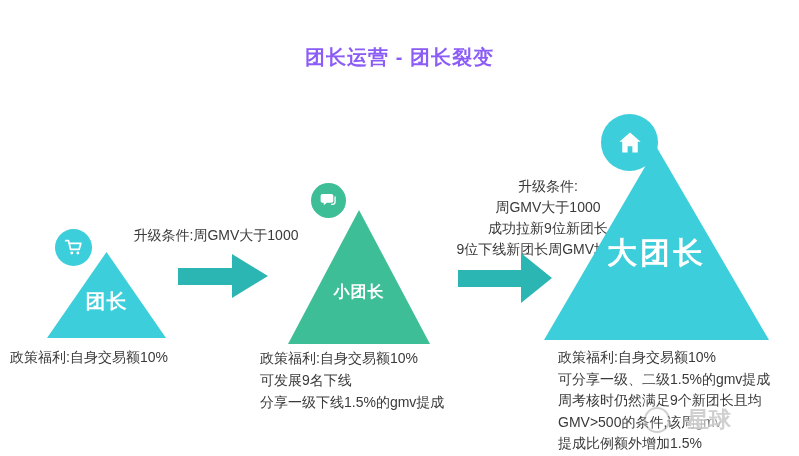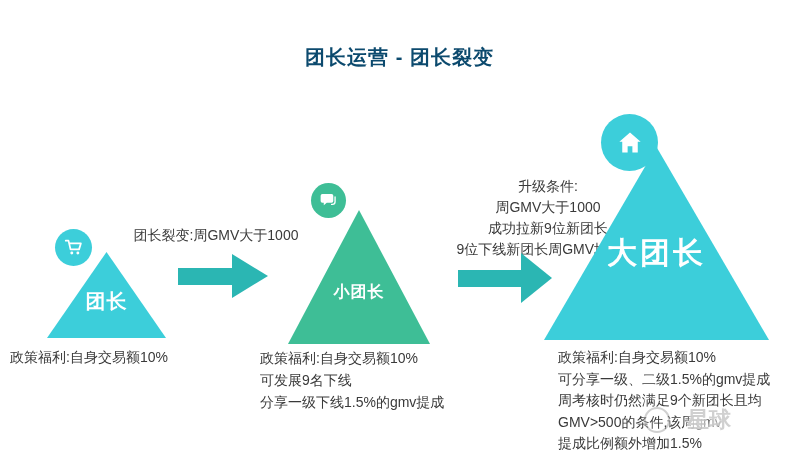--- a/index.html
+++ b/index.html
@@ -2,21 +2,21 @@
 <html style="--cyan: #3cceda; --green: #3ebe96; --arrow: #2bb6b3; --text: #3a3a3a;"><head>
 <meta charset="utf-8">
 <style>
   html,body{margin:0;padding:0;background:#fff;}
   #canvas{
     position:relative;width:799px;height:456px;background:#fff;overflow:hidden;
     font-family:"Liberation Sans",sans-serif;color:var(--text,#3a3a3a);
   }
   
   #title{position:absolute;left:0;top:44px;width:100%;text-align:center;
-    font-size:20px;font-weight:bold;color:#0c4a6e;letter-spacing:1px;}
+    font-size:20px;font-weight:bold;color:#8b5cf6;letter-spacing:1px;}
   
   .tri{position:absolute;clip-path:polygon(50% 0,0 100%,100% 100%);}
   #tri1{left:47px;top:252px;width:119px;height:86px;background:var(--cyan);}
   #tri2{left:288px;top:210px;width:142px;height:134px;background:var(--green);}
   #tri3{left:544px;top:147px;width:225px;height:193px;background:var(--cyan);}
   .tri-label{position:absolute;width:100%;text-align:center;color:#fff;font-weight:bold;}
   #tri1 .tri-label{top:36px;font-size:20px;letter-spacing:1px;}
   #tri2 .tri-label{top:72px;font-size:16px;letter-spacing:1px;}
   #tri3 .tri-label{top:86px;font-size:30px;letter-spacing:3px;}
   
@@ -65,21 +65,21 @@
     </svg>
   </div>
   <div class="tri" id="tri1">
     <div class="tri-label">团长</div>
   </div>
   <div class="policy" id="policy1">
     <div>政策福利:自身交易额10%</div>
   </div>
 
   <div class="cond" id="cond1">
-    <div>团长裂变:周GMV大于1000</div>
+    <div>升级条件:周GMV大于1000</div>
   </div>
   <div class="arrow" id="arrow1">
     <div class="shaft"></div>
     <div class="head"></div>
   </div>
 
   <div class="icon-circle" id="icon2">
     <svg width="21" height="21" viewBox="0 0 24 24">
       <path d="M5 4.5h10.5a2 2 0 0 1 2 2v6a2 2 0 0 1-2 2H10l-3.4 3v-3H5a2 2 0 0 1-2-2v-6a2 2 0 0 1 2-2z" fill="#fff"></path>
       <path d="M19.5 8v5.5a3 3 0 0 1-3 3h-1" fill="none" stroke="#fff" stroke-width="1.5" stroke-linecap="round"></path>

